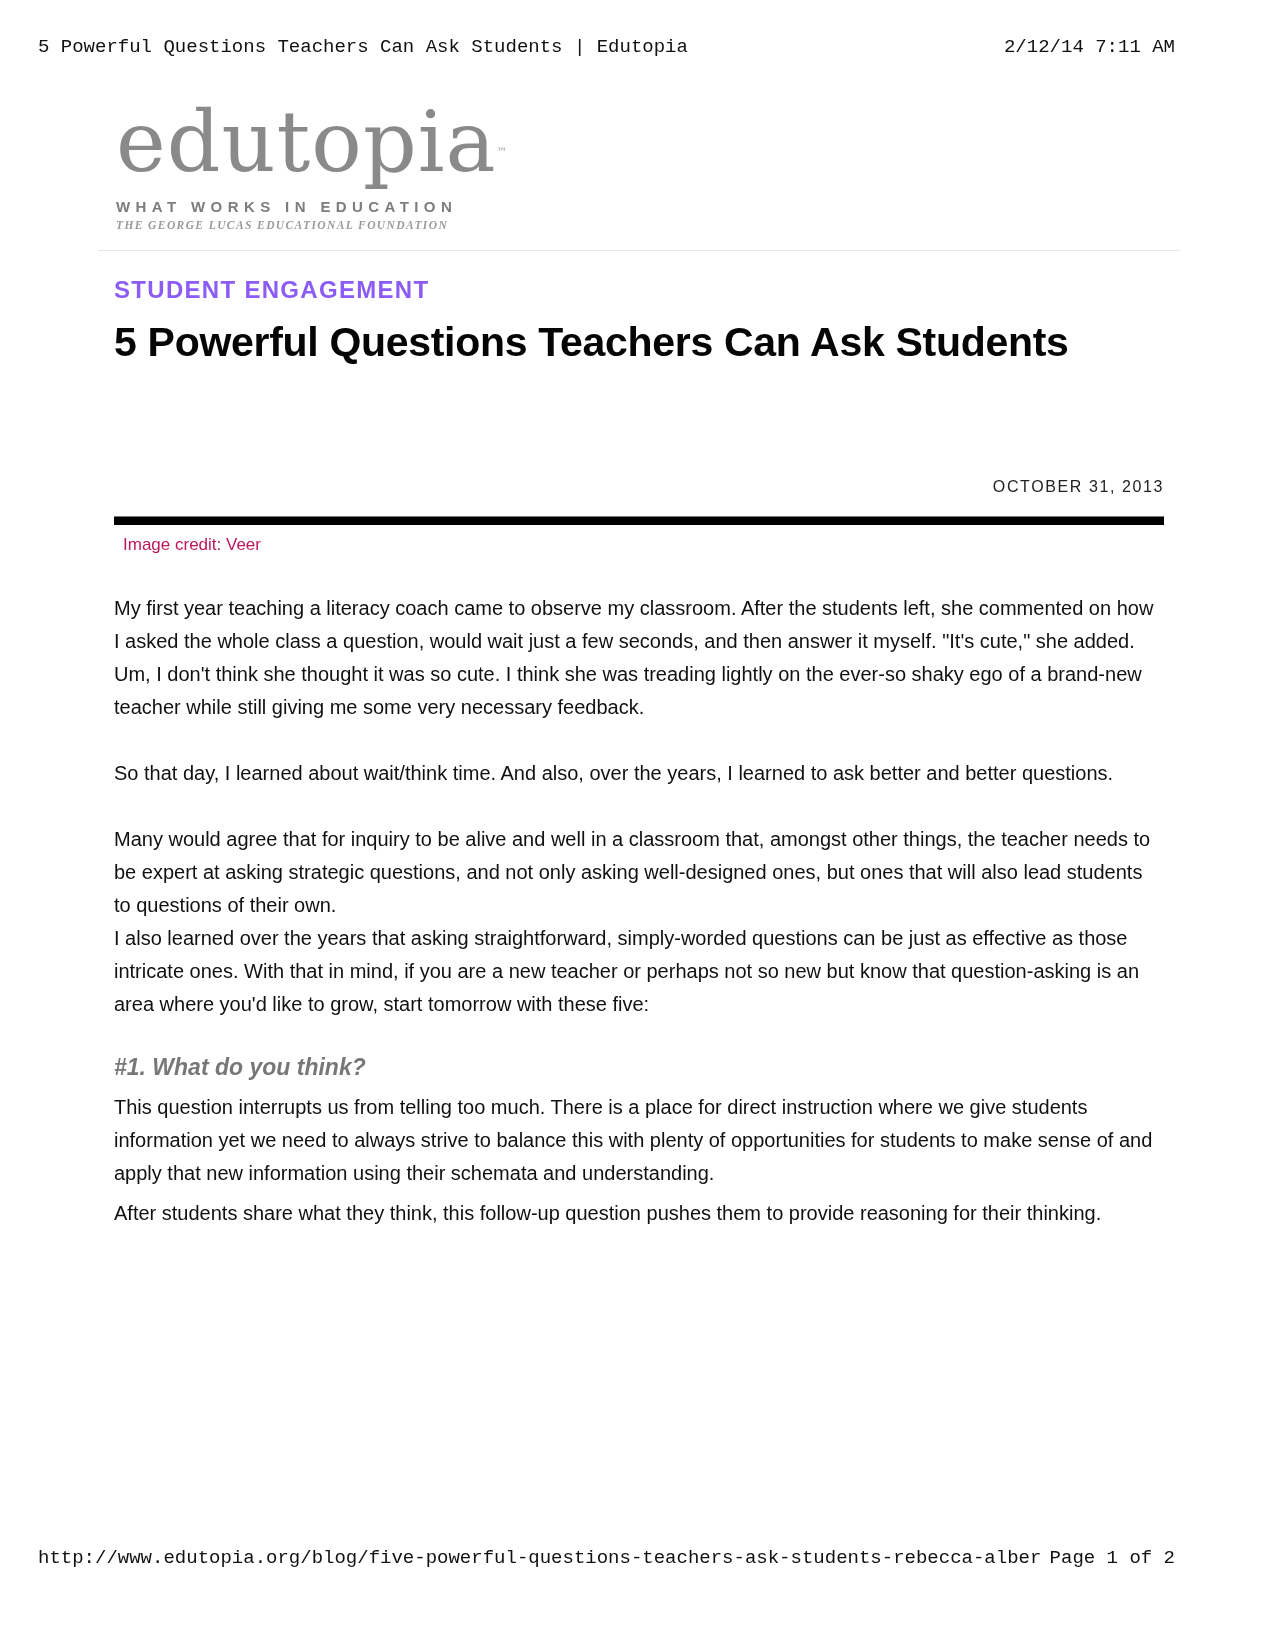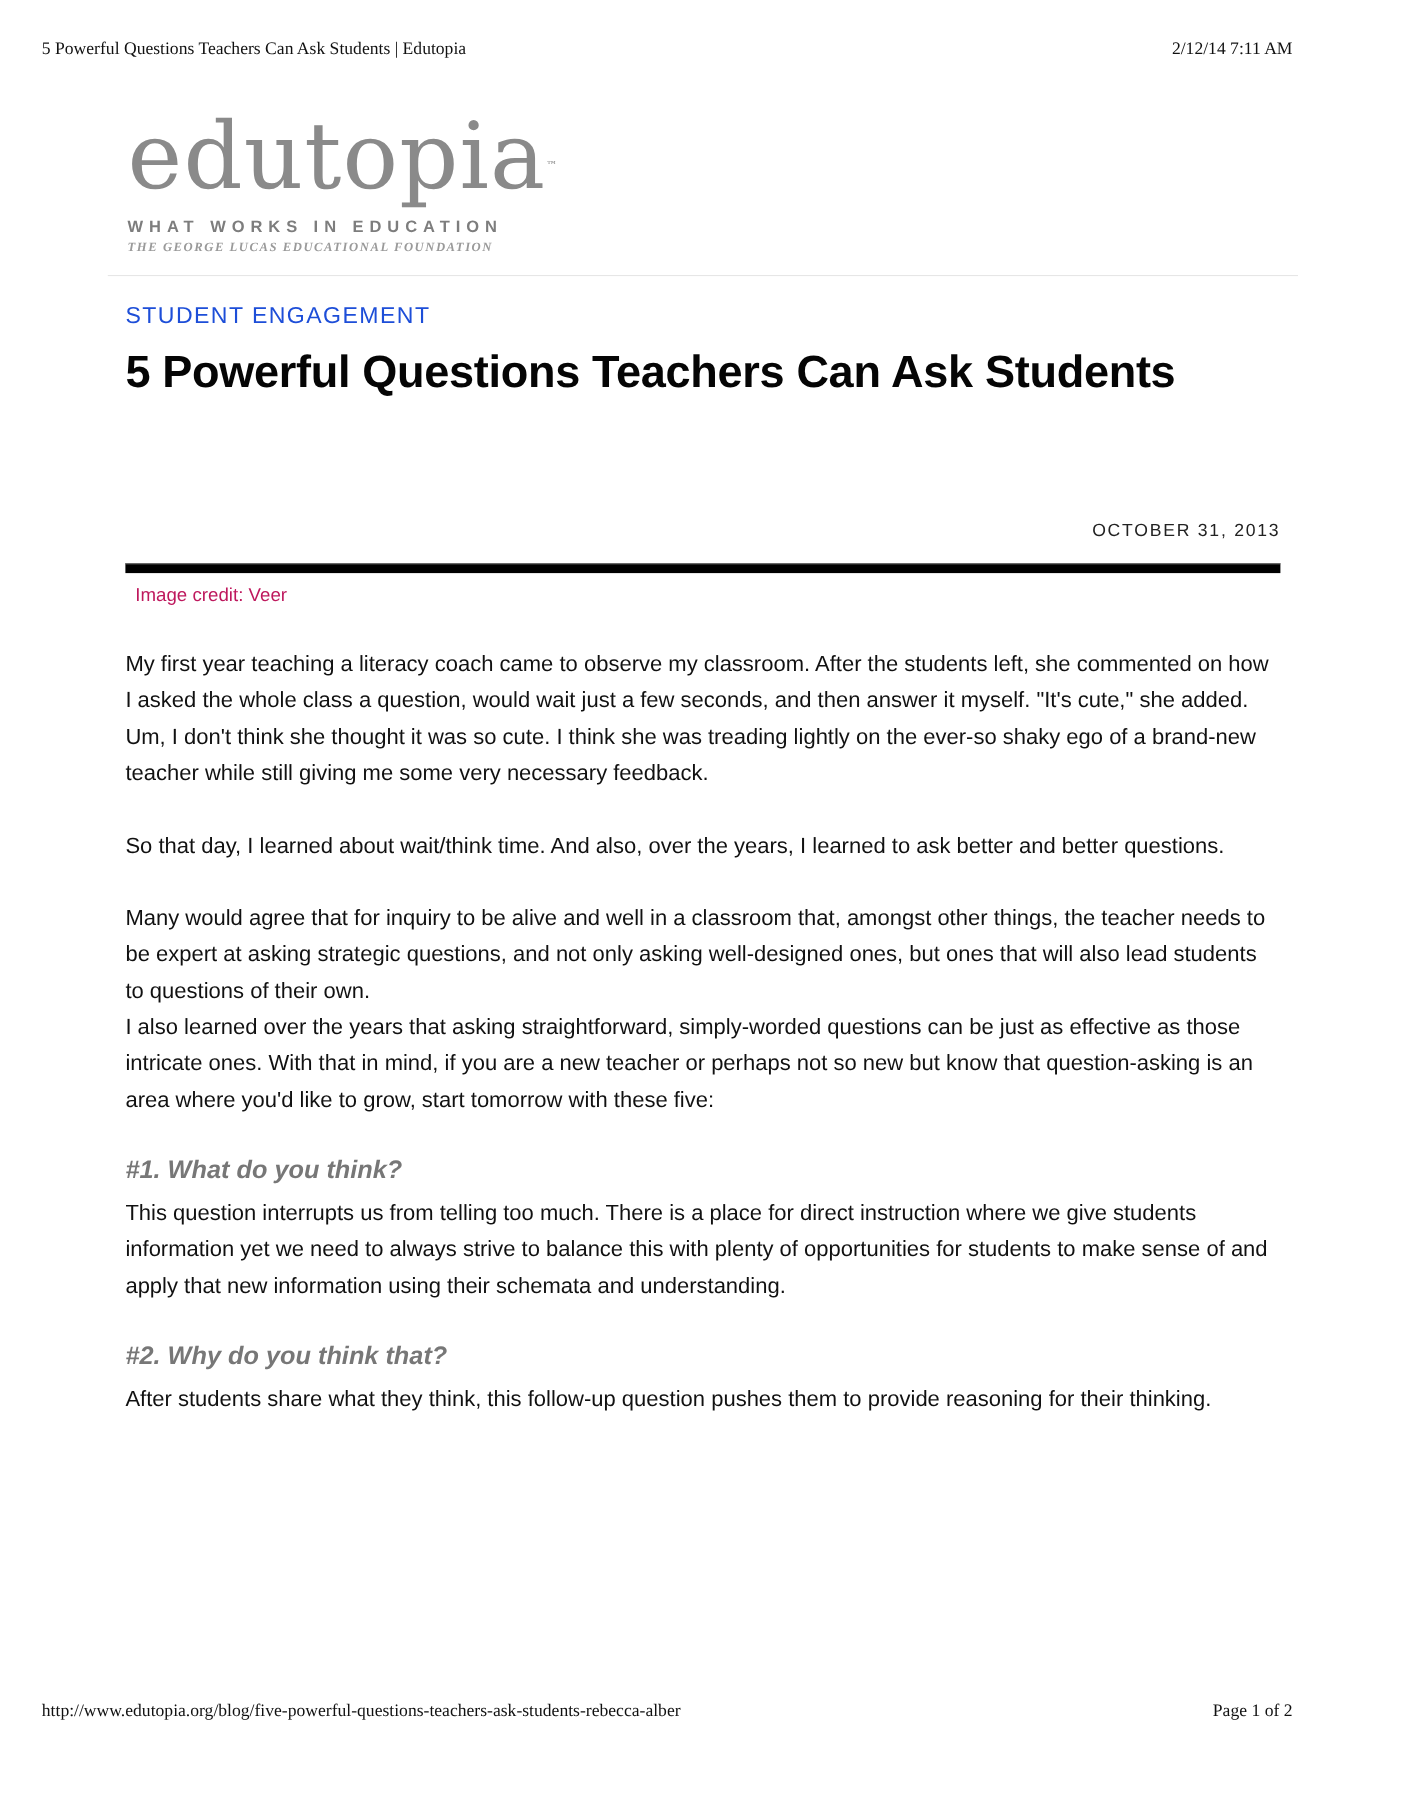--- a/index.html
+++ b/index.html
@@ -2,21 +2,21 @@
 <html><head>
 <meta charset="utf-8">
 <style>
   html, body { margin: 0; padding: 0; background: #ffffff; }
   body {
     width: 1275px; height: 1650px; position: relative; overflow: hidden;
     font-family: "Liberation Sans", sans-serif; color: #111111;
   }
   .print-header, .print-footer {
     position: absolute; left: 38px; right: 100px;
-    font-family: Liberation Serif, serif; font-size: 16px; color: #111;
+    font-family: Liberation Mono, monospace; font-size: 19px; color: #111;
     display: flex; justify-content: space-between;
   }
   .print-header { top: 36px; }
   .print-footer { top: 1547px; }
 
   .logo { position: absolute; left: 116px; top: 100px; width: 400px; }
   .logo-word {
     font-family: "DejaVu Serif", "Liberation Serif", serif;
     font-size: 84px; color: #8a8a8a; letter-spacing: 1px; line-height: 84px;
     white-space: nowrap;
@@ -29,21 +29,21 @@
   .logo-tag2 {
     font-family: "Liberation Serif", serif; font-style: italic; font-weight: bold;
     font-size: 11.5px; letter-spacing: 1.4px; color: #9a9a9a; margin-top: 4px; white-space: nowrap;
   }
   .header-rule {
     position: absolute; left: 98px; width: 1082px; top: 250px; height: 1px; background: #e6e6e6;
   }
 
   .content { position: absolute; left: 114px; width: 1050px; top: 276px; }
   .category {
-    font-weight: normal; font-size: 21px; letter-spacing: 1.3px; color: #1d4ed8; margin: 0;
+    font-weight: bold; font-size: 24px; letter-spacing: 1.3px; color: #8b5cf6; margin: 0;
   }
   .title {
     font-weight: bold; font-size: 41px; color: #050505; margin: 14px 0 0 0; line-height: 48px;
     letter-spacing: -0.3px;
   }
   .date {
     font-size: 16px; letter-spacing: 1.6px; color: #222; margin-top: 112px; text-align: right;
   }
   .thick-rule { height: 8px; background: #000; margin-top: 20px; width: 1050px; border-top: 1px solid #777; }
   .credit { font-size: 17px; color: #be185d; margin: 10px 0 0 9px; }
@@ -82,21 +82,20 @@
 
   <p class="para p1">My first year teaching a literacy coach came to observe my classroom. After the students left, she commented on how I asked the whole class a question, would wait just a few seconds, and then answer it myself. "It's cute," she added. Um, I don't think she thought it was so cute. I think she was treading lightly on the ever-so shaky ego of a brand-new teacher while still giving me some very necessary feedback.</p>
   <p class="para gap">So that day, I learned about wait/think time. And also, over the years, I learned to ask better and better questions.</p>
   <p class="para gap">Many would agree that for inquiry to be alive and well in a classroom that, amongst other things, the teacher needs to be expert at asking strategic questions, and not only asking well-designed ones, but ones that will also lead students to questions of their own.</p>
 
   <p class="para">I also learned over the years that asking straightforward, simply-worded questions can be just as effective as those intricate ones. With that in mind, if you are a new teacher or perhaps not so new but know that question-asking is an area where you'd like to grow, start tomorrow with these five:</p>
 
   <h3 class="q-heading">#1. What do you think?</h3>
   <p class="para q-body">This question interrupts us from telling too much. There is a place for direct instruction where we give students information yet we need to always strive to balance this with plenty of opportunities for students to make sense of and apply that new information using their schemata and understanding.</p>
 
-  <h3 class="q-heading">#2. Why do you think that?</h3>
   <p class="para q-body">After students share what they think, this follow-up question pushes them to provide reasoning for their thinking.</p>
 
 </div>
 
 <div class="print-footer">
   <span>http://www.edutopia.org/blog/five-powerful-questions-teachers-ask-students-rebecca-alber</span>
   <span>Page 1 of 2</span>
 </div>
 
 </body></html>

